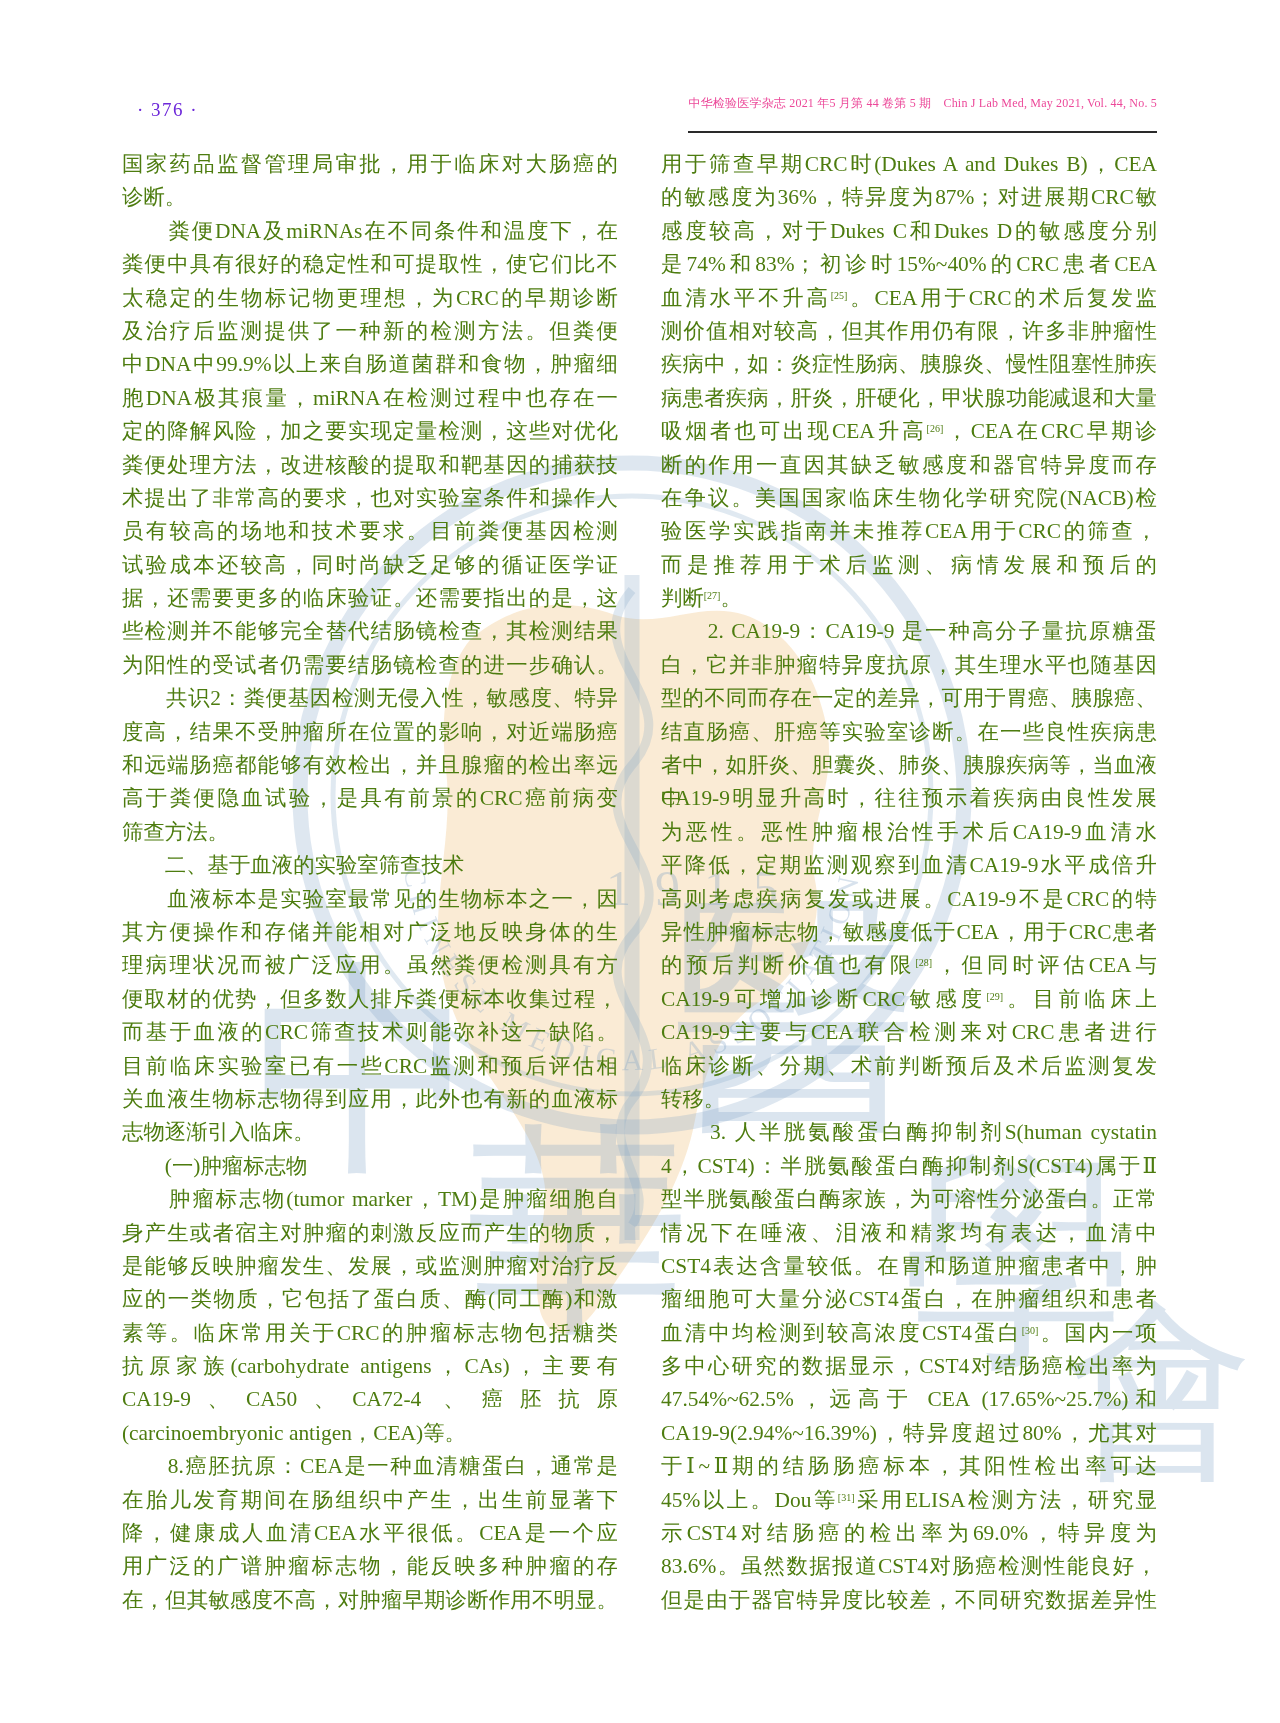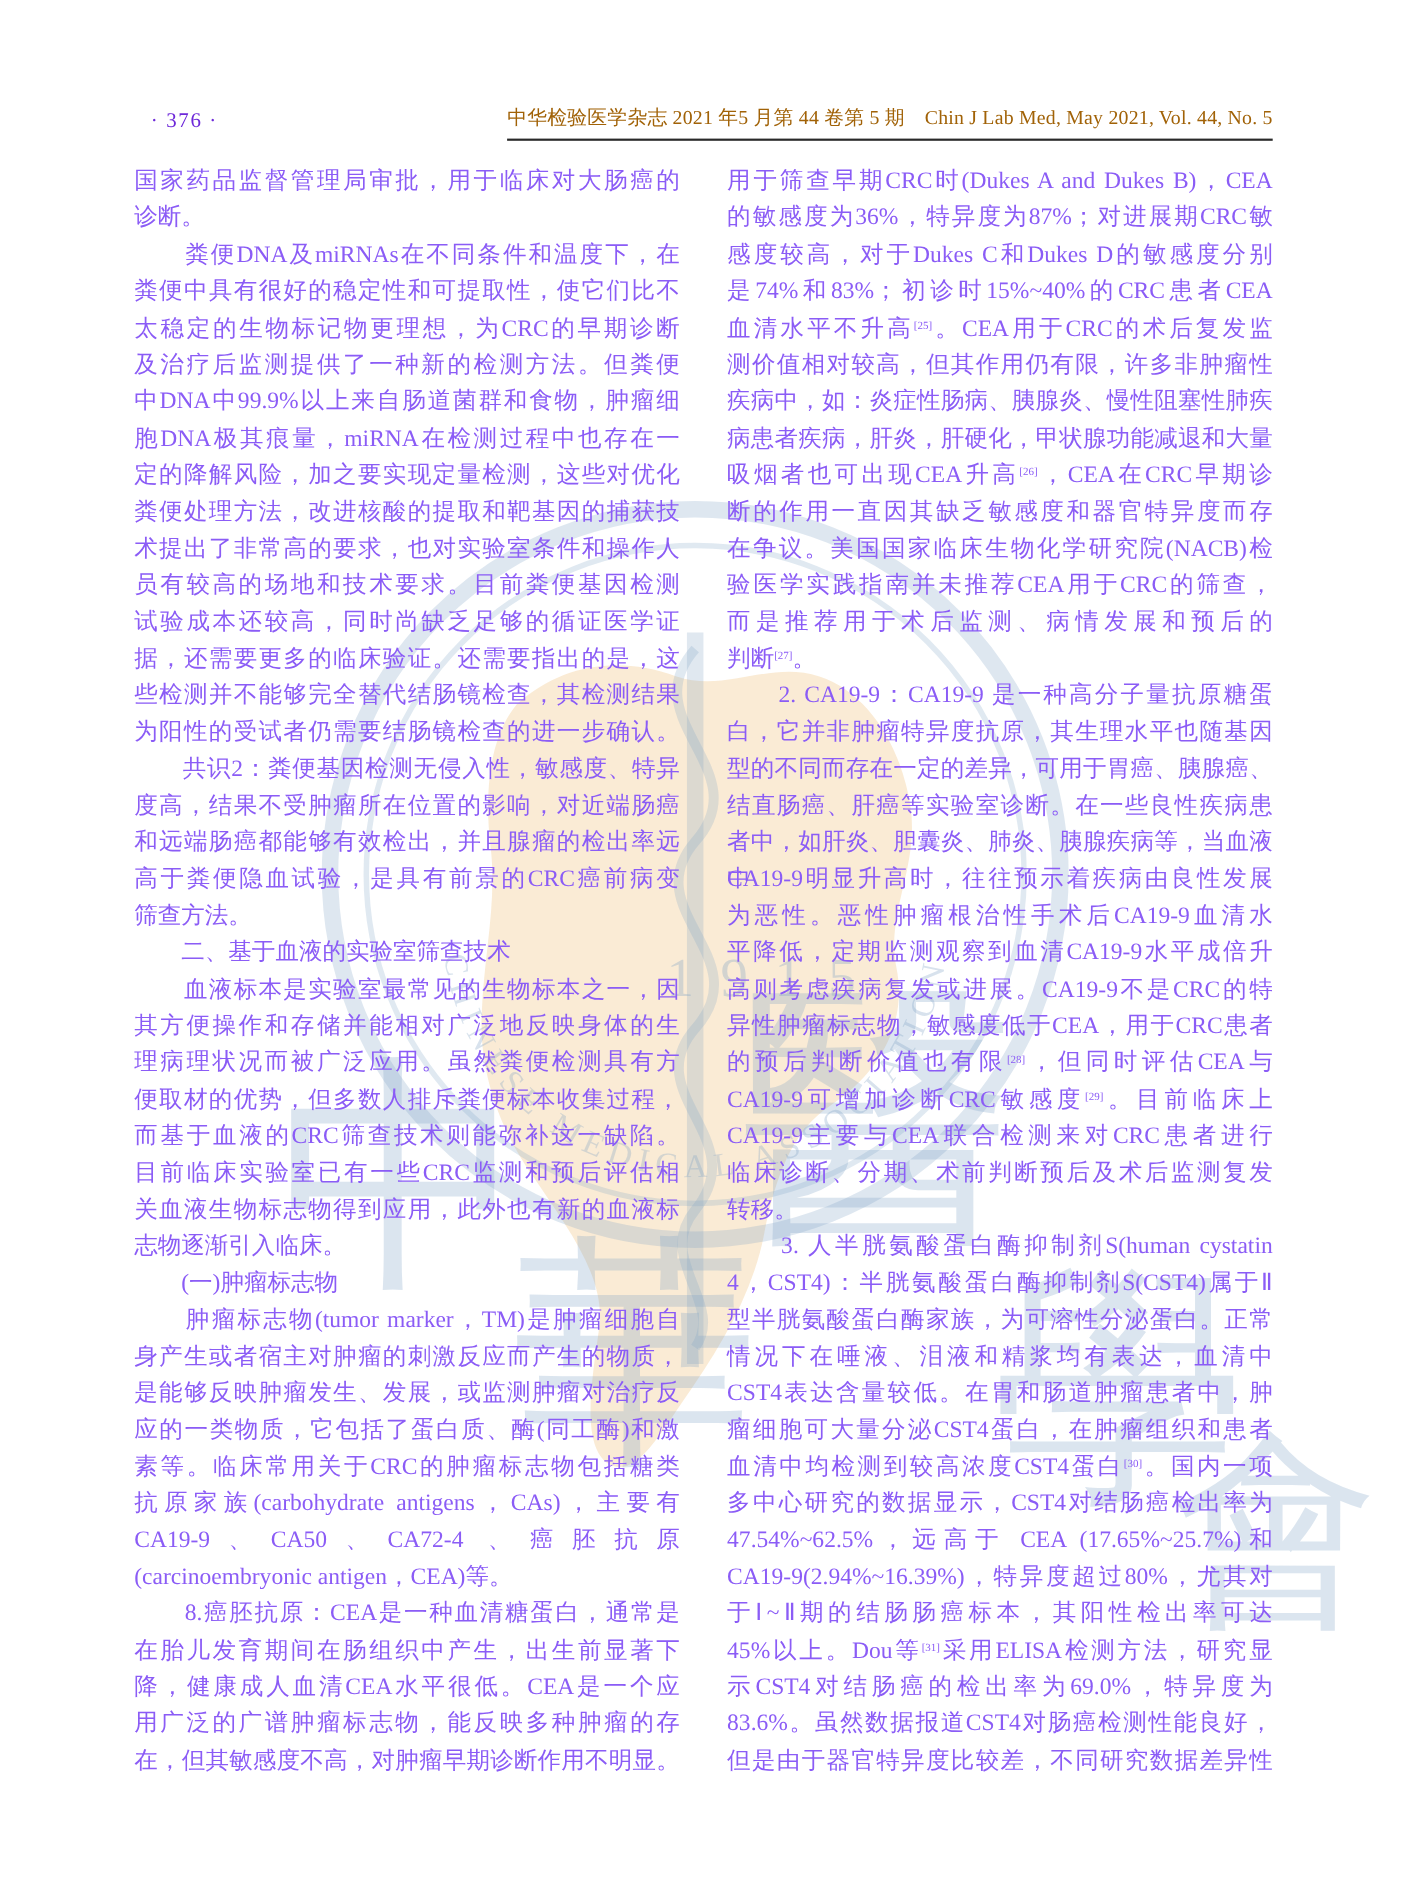--- a/index.html
+++ b/index.html
@@ -8,31 +8,31 @@
     background:#ffffff; overflow:hidden;
     font-family:"Liberation Serif","DejaVu Serif",serif;
   }
   
   .page-num {
     position:absolute; top:99px; left:137px; z-index:2;
     font-size:19px; color:#6d28d9; letter-spacing:1.5px;
   }
   .journal-title {
     position:absolute; top:95px; right:123px; z-index:2;
-    font-size:18px; color:#a16207; letter-spacing:0.2px;
-    padding-bottom:7px; border-bottom:2.5px solid #2a2a2a;
+    font-size:12px; color:#ec4899; letter-spacing:0.2px;
+    padding-bottom:19px; border-bottom:2.5px solid #2a2a2a;
     white-space:nowrap;
   }
   
   .col {
     position:absolute; top:148px; width:496px; z-index:1;
-    color:#8b5cf6;
+    color:#4d7c0f;
   }
   .col-left  { left:122px; }
-  .col-right { left:661px;font-family:Liberation Serif, serif; }
+  .col-right { left:661px; }
   .line {
     height:33.4px; line-height:33.4px; font-size:21.4px;
     text-align:justify; text-align-last:justify;
     white-space:normal; overflow:visible;
   }
   .line.end { text-align-last:left; }
   sup {
     font-size:10px; line-height:0; vertical-align:6px;
   }
   

